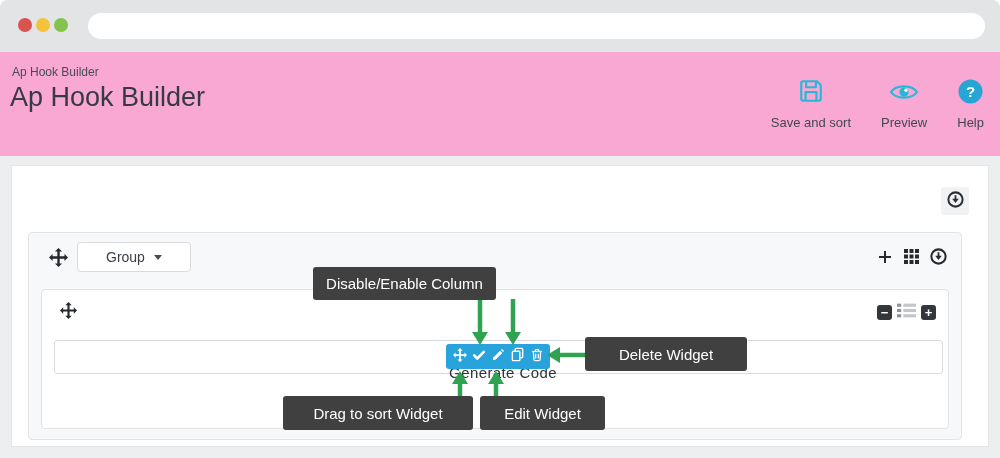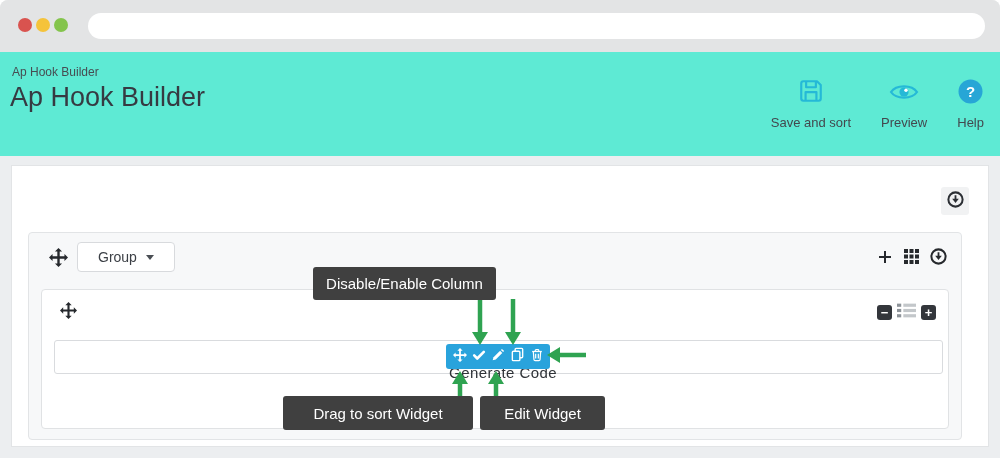--- a/index.html
+++ b/index.html
@@ -8,39 +8,39 @@
 
   
   .chrome{position:absolute;top:0;left:0;width:1000px;height:52px;background:#e3e4e5;}
   .dots{position:absolute;top:18px;left:18px;display:flex;gap:4px;}
   .dot{width:14px;height:14px;border-radius:50%;}
   .dot.red{background:#d9534f;}.dot.yellow{background:#f5c33b;}.dot.green{background:#84c44c;}
   .urlbar{position:absolute;left:88px;top:13px;width:897px;height:26px;border-radius:13px;
     background:#fff;border:none;outline:none;font-size:13px;padding:0 14px;box-sizing:border-box;color:#555;}
 
   
-  .header{position:absolute;top:52px;left:0;width:1000px;height:104px;background:#5eead4;}
+  .header{position:absolute;top:52px;left:0;width:1000px;height:104px;background:#f9a8d4;}
   .breadcrumb{position:absolute;left:12px;top:13px;font-size:12px;color:#474c52;}
   .page-title{position:absolute;left:10px;top:30px;font-size:27px;color:#363a42;font-weight:400;}
   .actions{position:absolute;right:16px;top:26px;display:flex;align-items:flex-end;gap:30px;}
   .action{display:flex;flex-direction:column;align-items:center;gap:7px;cursor:pointer;}
   .action-label{font-size:13px;color:#43484e;white-space:nowrap;}
 
   
   .panel{position:absolute;left:12px;top:166px;width:976px;height:280px;background:#fff;
     box-shadow:0 0 0 1px rgba(0,0,0,0.04);}
   .hook-title{position:absolute;top:16px;left:0;width:100%;text-align:center;
     font-size:15px;color:#6d747b;letter-spacing:.5px;}
   .collapse-btn{position:absolute;top:21px;right:19px;width:28px;height:28px;background:#f1f2f3;
     border-radius:3px;display:flex;align-items:center;justify-content:center;cursor:pointer;}
 
   .group-box{position:absolute;left:16px;top:66px;width:934px;height:208px;background:#f7f8f9;
     border:1px solid #e2e4e6;border-radius:4px;box-sizing:border-box;}
   .btn-dropdown{display:inline-flex;align-items:center;gap:9px;background:#fff;border:1px solid #d8dadd;
-    border-radius:4px;padding:6px 20px;font-size:14px;color:#3c4046;cursor:pointer;}
+    border-radius:4px;padding:6px 28px;font-size:14px;color:#3c4046;cursor:pointer;}
   .caret{width:0;height:0;border-left:4px solid transparent;border-right:4px solid transparent;
     border-top:5px solid #4a4e54;}
   .group-move{position:absolute;left:20px;top:15px;cursor:move;}
   .group-btn{position:absolute;left:48px;top:9px;}
   .group-tools{position:absolute;right:14px;top:15px;display:flex;align-items:center;gap:11px;}
   .tool{display:flex;align-items:center;justify-content:center;cursor:pointer;}
 
   .column-box{position:absolute;left:12px;top:56px;width:908px;height:140px;background:#fff;
     border:1px solid #e0e2e4;border-radius:4px;box-sizing:border-box;}
   .col-move{position:absolute;left:18px;top:12px;cursor:move;}
@@ -281,20 +281,23 @@
     </g>
     <g>
       <line x1="496" y1="397" x2="496" y2="383" stroke="#2fa351" stroke-width="4.5"></line>
       <polygon points="488,384 504,384 496,371" fill="#2fa351"></polygon>
     </g>
   </svg>
 
   <div class="callout callout-disable">
     <span>Disable/Enable Column</span>
   </div>
+  <div class="callout callout-delete">
+    <span>Delete Widget</span>
+  </div>
   <div class="callout callout-drag">
     <span>Drag to sort Widget</span>
   </div>
   <div class="callout callout-edit">
     <span>Edit Widget</span>
   </div>
 
 </div>
 
 </body></html>

